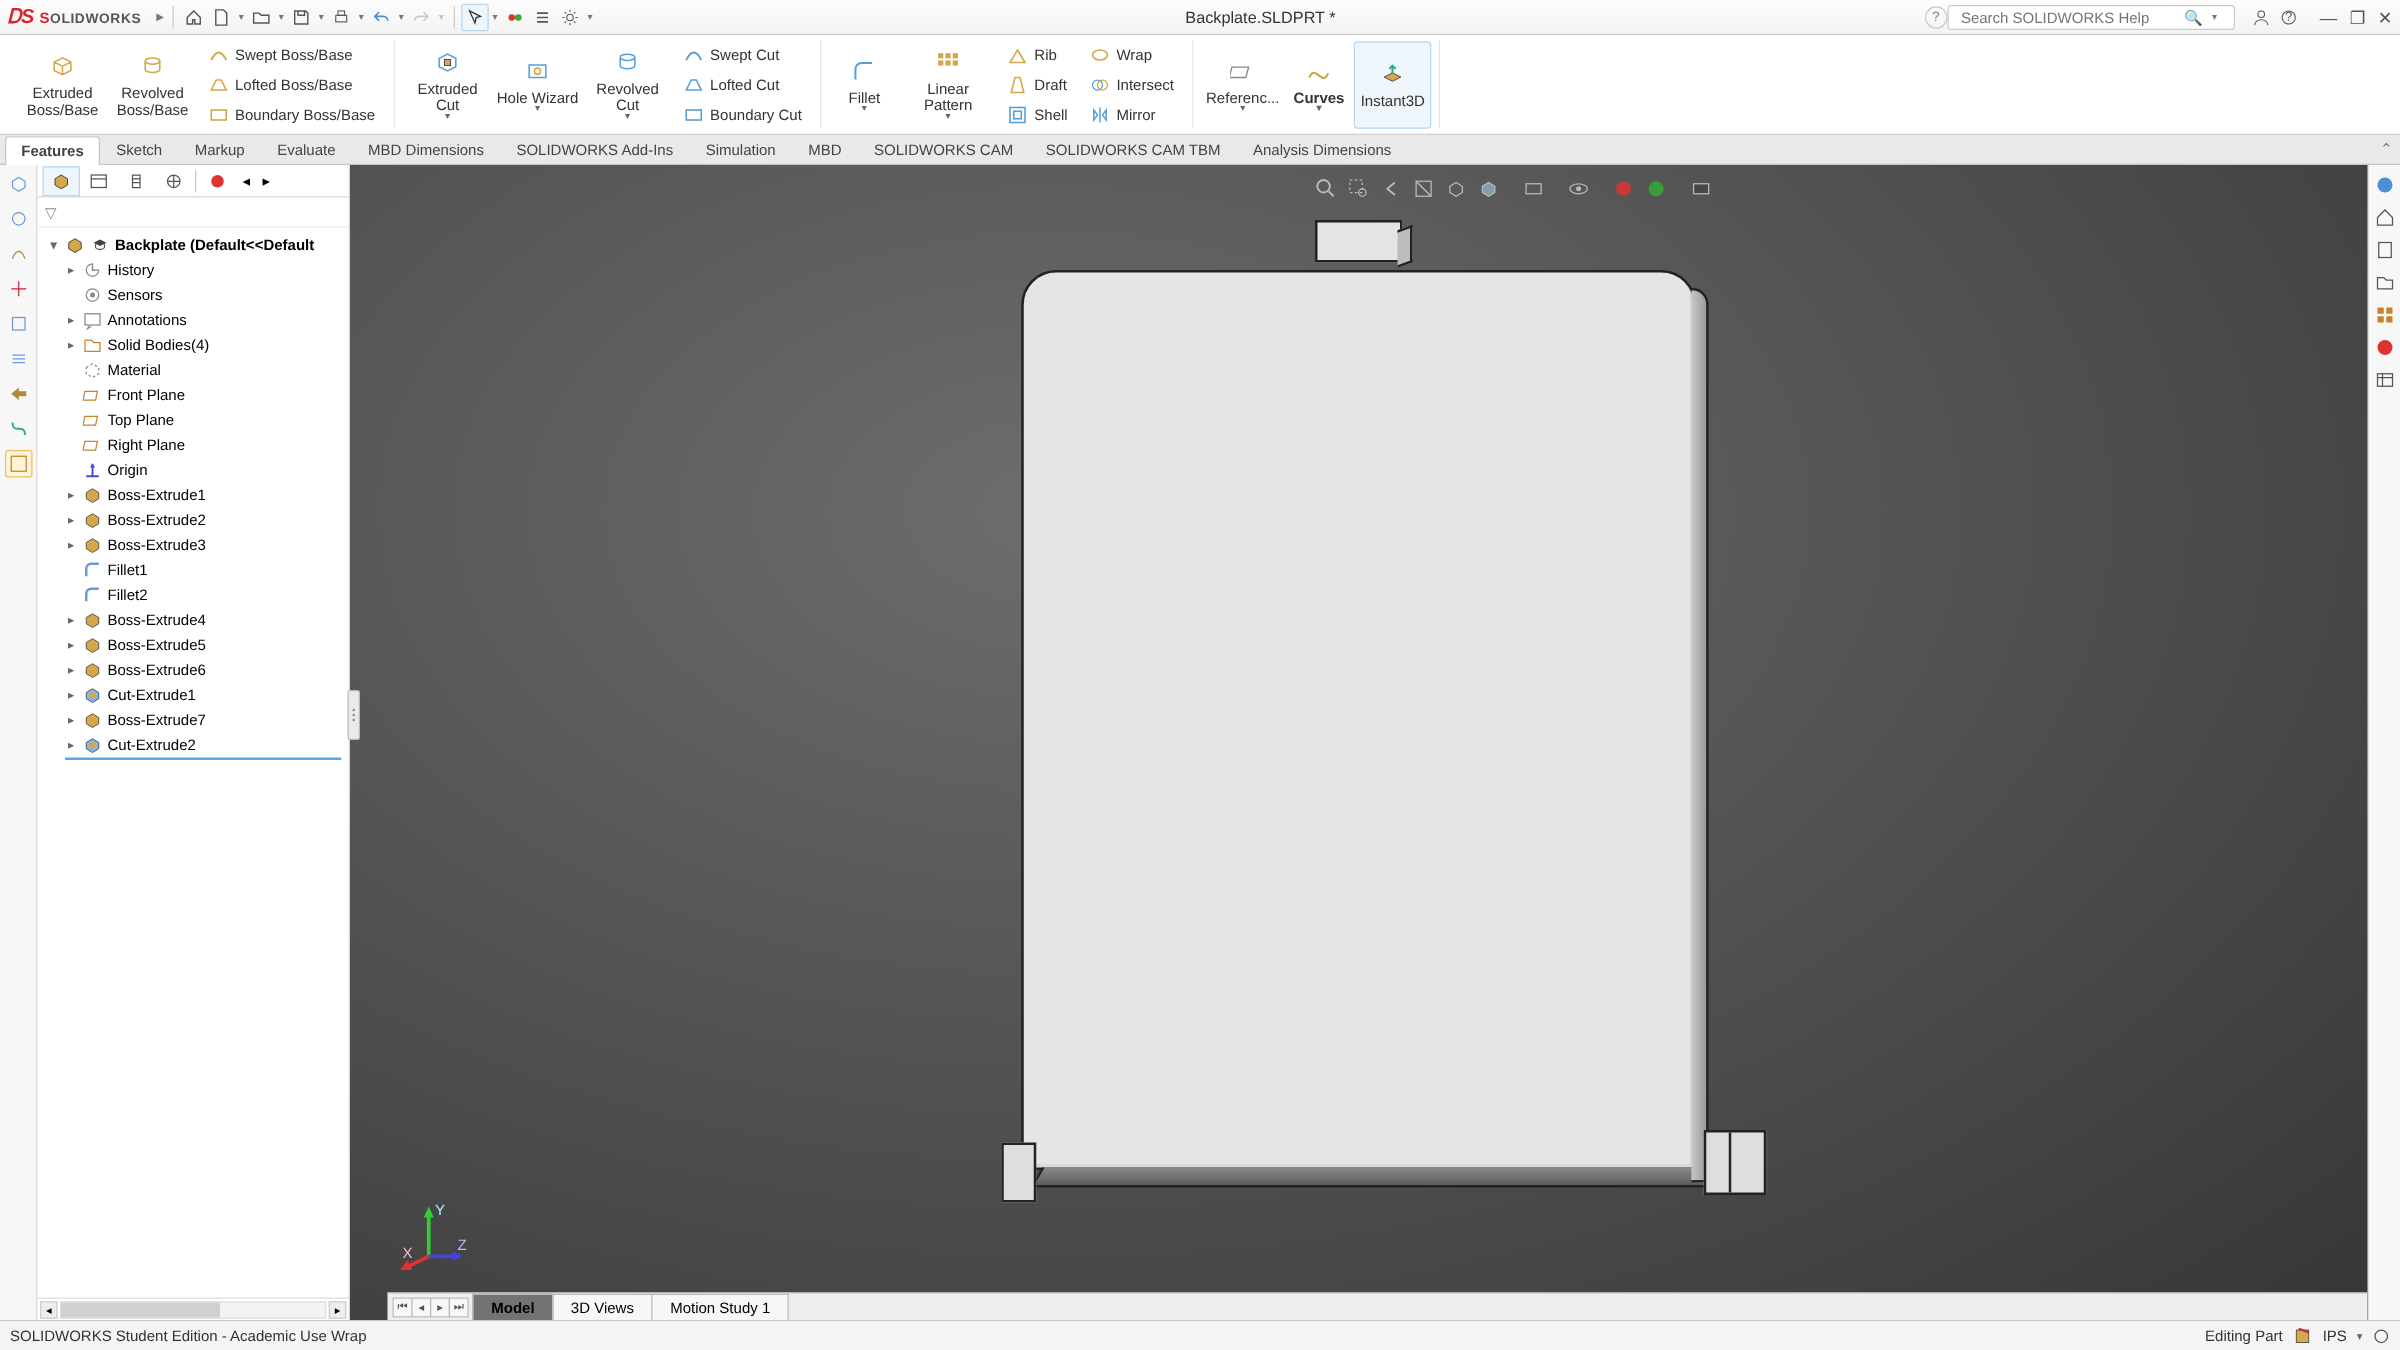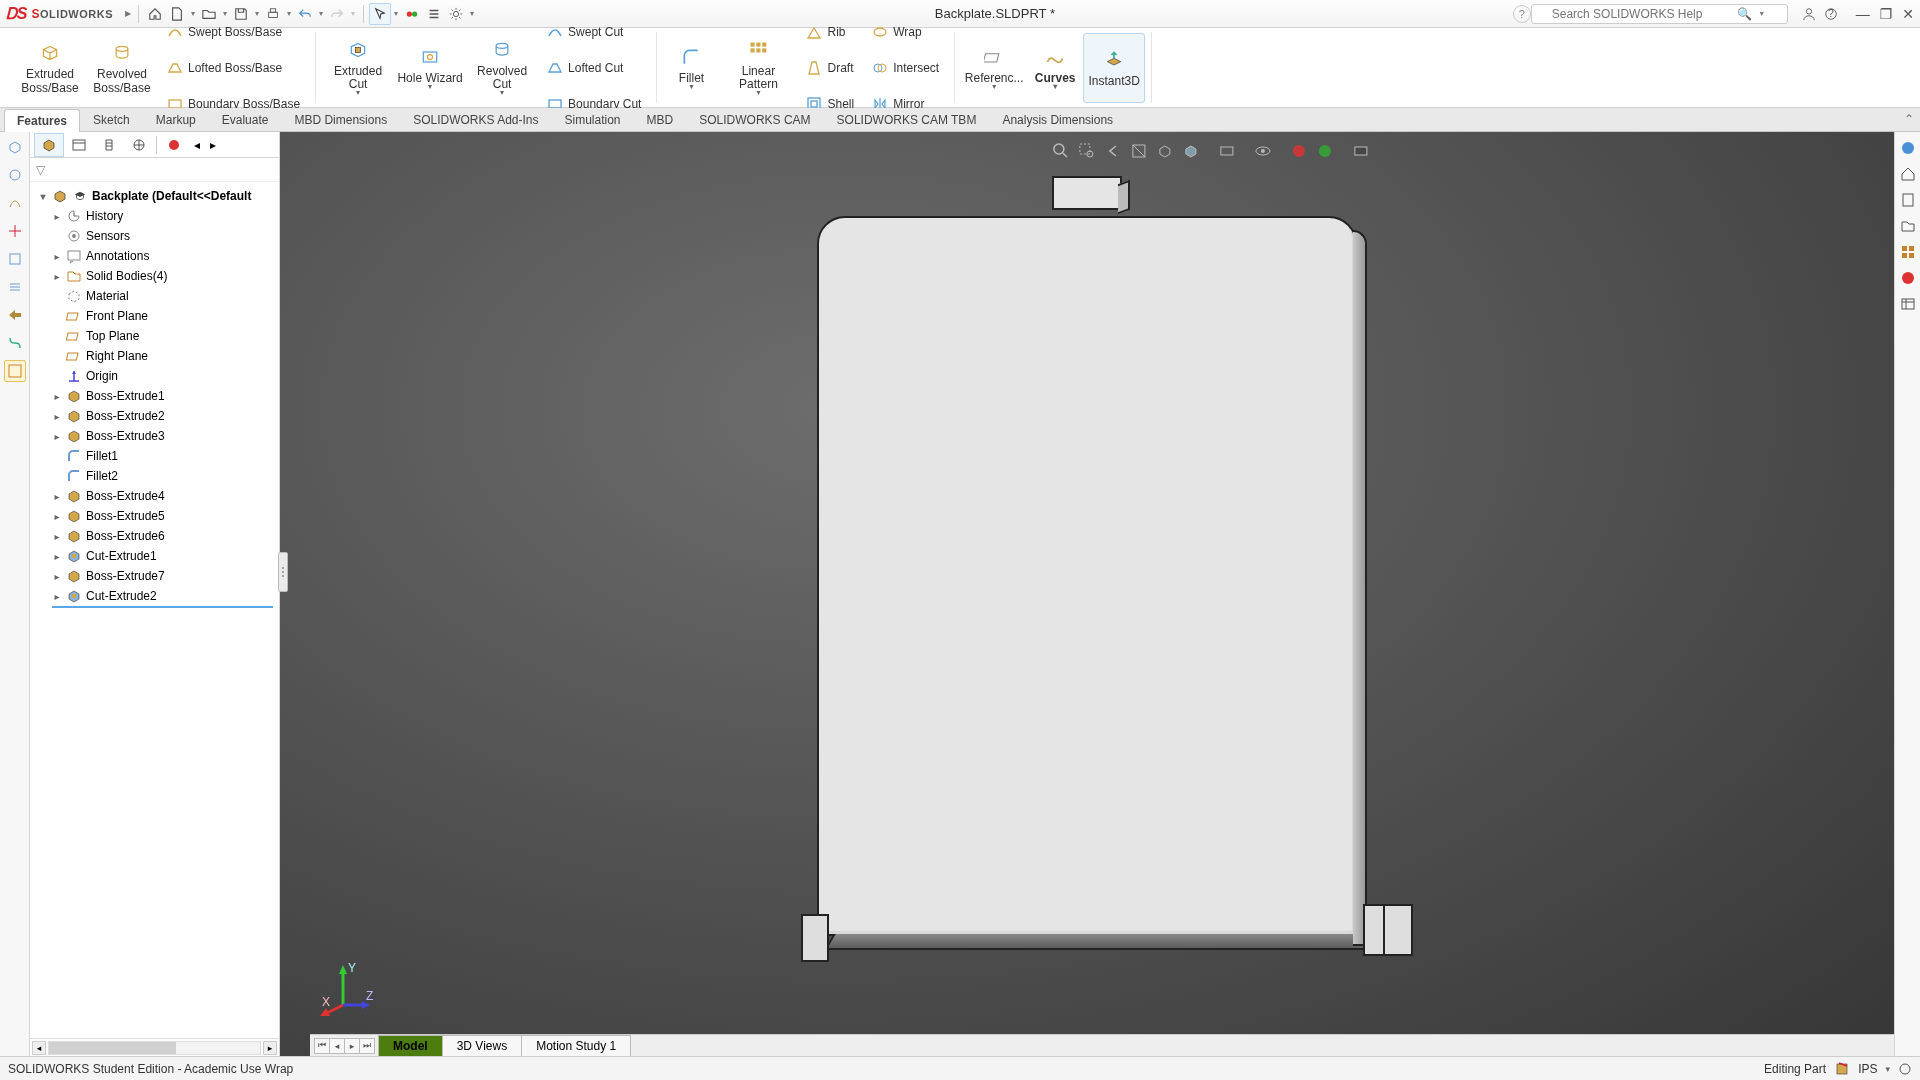--- a/index.html
+++ b/index.html
@@ -9,31 +9,31 @@
 .title-bar { height: 28px; background: linear-gradient(#fdfdfd,#f3f3f3); border-bottom: 1px solid #d0d0d0; display: flex; align-items: center; padding: 0 6px; }
 .logo { display:flex; align-items:center; gap:4px; margin-right:10px;}
 .logo .sw { font-weight:bold; letter-spacing:0.5px;}
 .logo .s { color:#d9252a; font-style: italic; font-size:16px; font-weight:bold;}
 .logo .rest { color:#555; font-size:11px;}
 .tb-sep { width:1px; height:18px; background:#ccc; margin:0 5px;}
 .tb-btn { width:22px; height:22px; display:flex; align-items:center; justify-content:center; border:1px solid transparent; border-radius:2px; cursor:pointer; color:#555;}
 .tb-btn svg{width:14px;height:14px;}
 .tb-drop { width:10px; display:flex; align-items:center; justify-content:center; color:#777; font-size:8px; cursor:pointer;}
 .title-center{ flex:1; text-align:center; color:#333; font-size:13px;}
-.search-box{ display:flex; align-items:center; border:1px solid #ccc; border-radius:3px; padding:2px 20px; width:257px; background:#fff;}
+.search-box{ display:flex; align-items:center; border:1px solid #ccc; border-radius:3px; padding:2px 10px; width:230px; background:#fff;}
 .search-box input{ border:none; outline:none; flex:1; font-size:12px; color:#888;}
 .winbtns{ display:flex; gap:10px; margin-left:14px; color:#555;}
 .winbtns span{cursor:pointer; font-size:14px;}
 
 
 .ribbon { height: 80px; background:#fff; border-bottom:1px solid #d0d0d0; display:flex; align-items:stretch; padding:4px 8px; gap:0;}
 .rib-group{ display:flex; align-items:center; padding:0 6px; border-right:1px solid #e5e5e5;}
 .rib-big { display:flex; flex-direction:column; align-items:center; justify-content:center; width:72px; height:70px; padding:2px; cursor:pointer; border:1px solid transparent; border-radius:3px; text-align:center; line-height:1.1; color:#333;}
 .rib-big .ico{ height:26px; display:flex; align-items:center; justify-content:center; margin-bottom:2px;}
-.rib-small-col{display:flex; flex-direction:column; justify-content:center; gap:16px; padding:0 4px;}
+.rib-small-col{display:flex; flex-direction:column; justify-content:center; gap:4px; padding:0 4px;}
 .rib-small{ display:flex; align-items:center; gap:5px; height:20px; cursor:pointer; padding:0 4px; border:1px solid transparent; border-radius:2px; color:#333;}
 .rib-small .ico{width:16px;height:16px;display:flex;align-items:center;justify-content:center;}
 .rib-chevron{ text-align:center; font-size:8px; color:#666; margin-top:-2px;}
 
 
 .tab-strip{ height:24px; background:#e9e9e9; border-bottom:1px solid #c5c5c5; display:flex; align-items:flex-end; padding-left:4px; position:relative;}
 .tab{ padding:4px 12px; border:1px solid transparent; border-bottom:none; color:#444; cursor:pointer; font-size:12px; background:#e9e9e9; border-radius:3px 3px 0 0;}
 .tab.active{ background:#ffffff; border-color:#c5c5c5; font-weight:bold; position:relative; top:1px;}
 .tab-strip .collapse{ position:absolute; right:6px; top:4px; color:#777; cursor:pointer;}
 
@@ -84,21 +84,21 @@
 .corner-br::after{content:"";position:absolute;left:18px;top:0;bottom:0;width:2px;background:#222;}
 
 
 .triad{position:absolute;left:38px;bottom:36px;width:60px;height:60px;}
 
 
 .view-tabs{ position:absolute; left:30px; right:0; bottom:0; height:22px; background:#eee; border-top:1px solid #ccc; display:flex; align-items:center;}
 .vt-nav{ display:flex; margin:0 4px;}
 .vt-nav span{width:16px;height:16px;border:1px solid #bbb;background:#f7f7f7;margin-right:-1px;display:flex;align-items:center;justify-content:center;font-size:9px;cursor:pointer;color:#555;}
 .vt{ padding:3px 14px; border:1px solid #bbb; border-bottom:none; background:#f7f7f7; margin-right:-1px; cursor:pointer; font-size:12px;}
-.vt.active{background:#4d7c0f;font-weight:bold;}
+.vt.active{background:#737373;font-weight:bold;}
 
 
 .status-bar{position:absolute;left:0;right:0;bottom:0;height:24px;background:#f4f4f4;border-top:1px solid #ccc;display:flex;align-items:center;padding:0 8px;color:#333;font-size:12px;}
 .status-bar .fill{flex:1;}
 .status-bar .sect{margin-left:8px;display:flex;align-items:center;gap:6px;}
 
 
 .ico-cube{width:20px;height:20px;}
 </style>
 </head>

